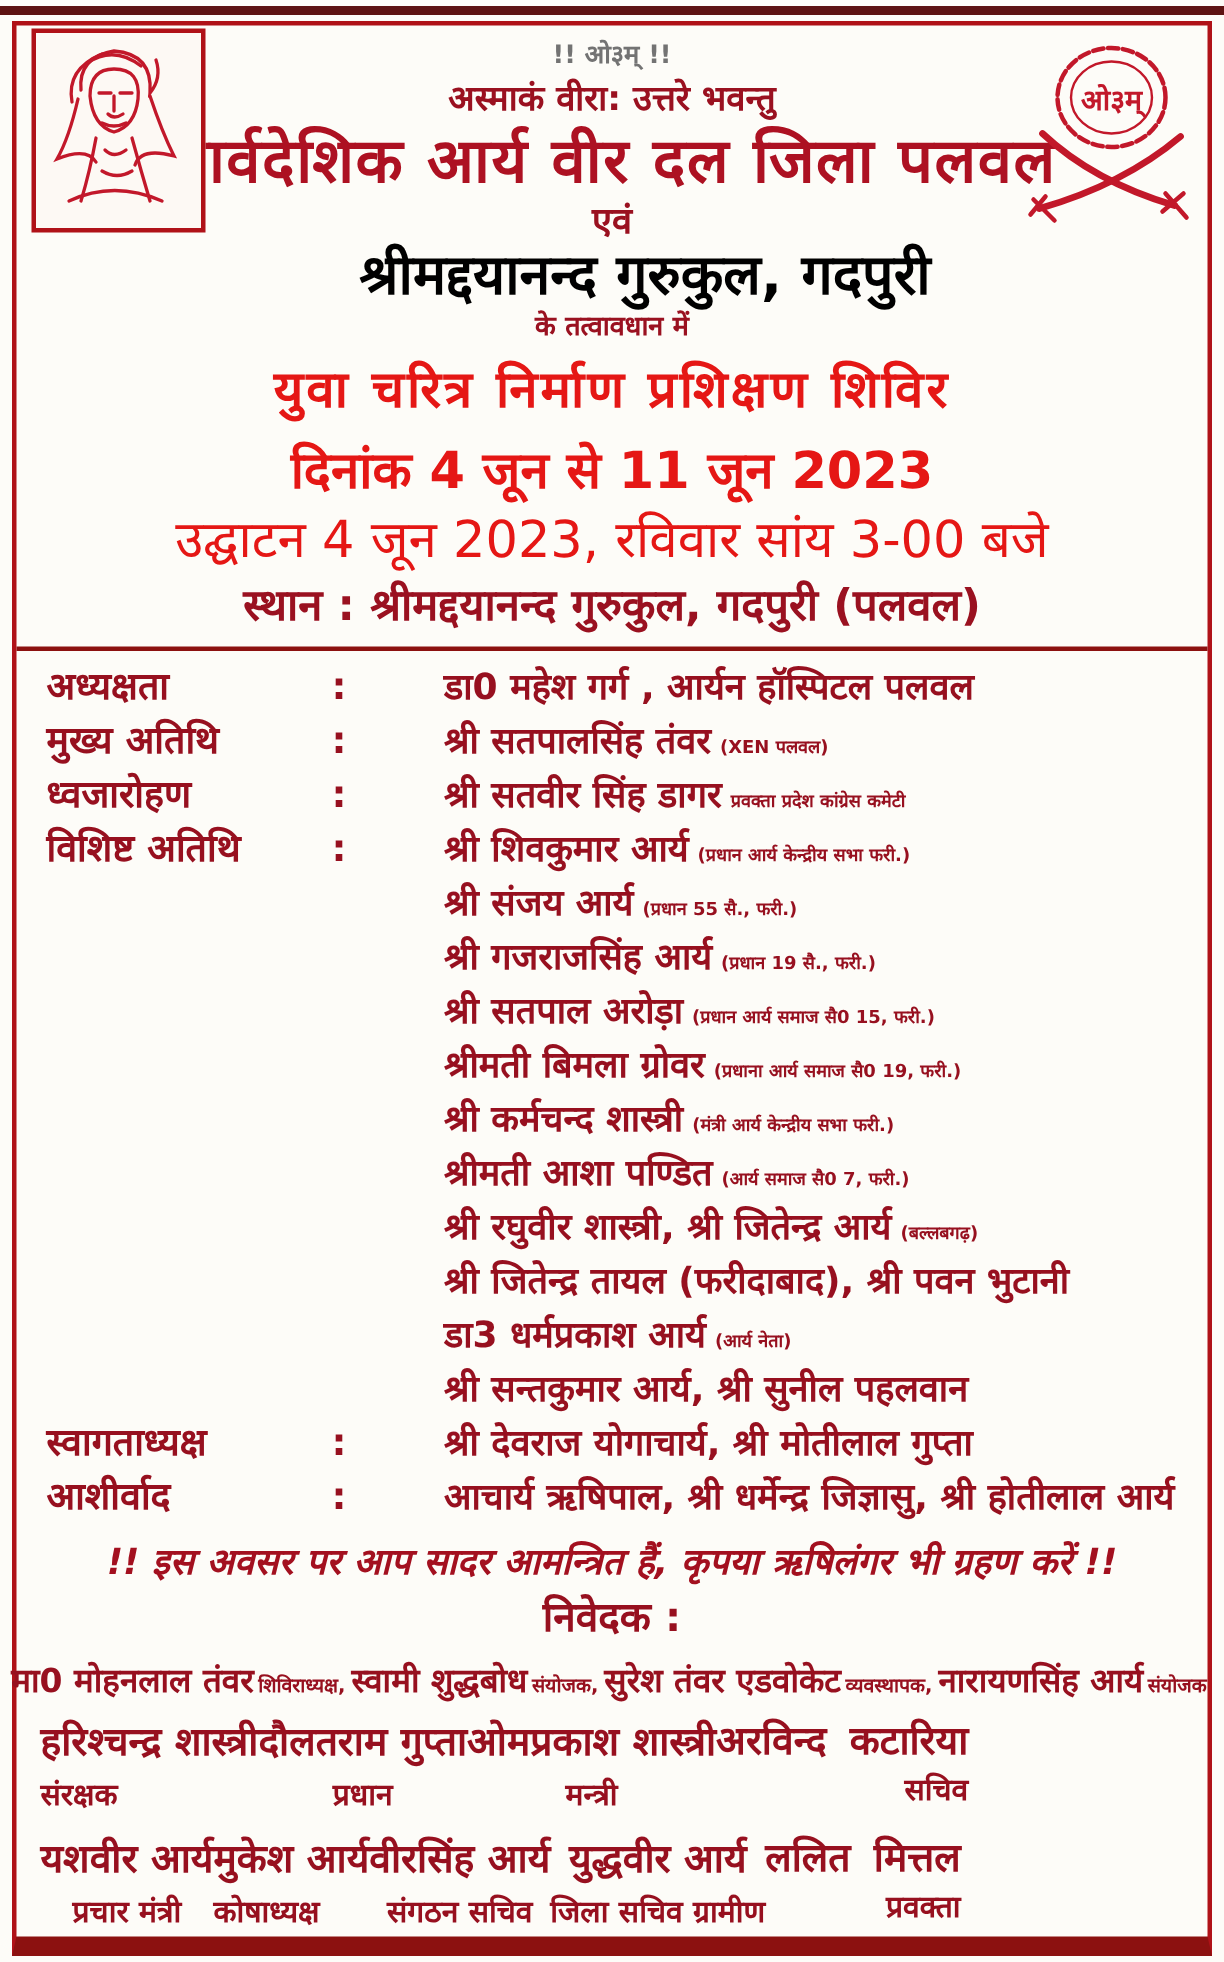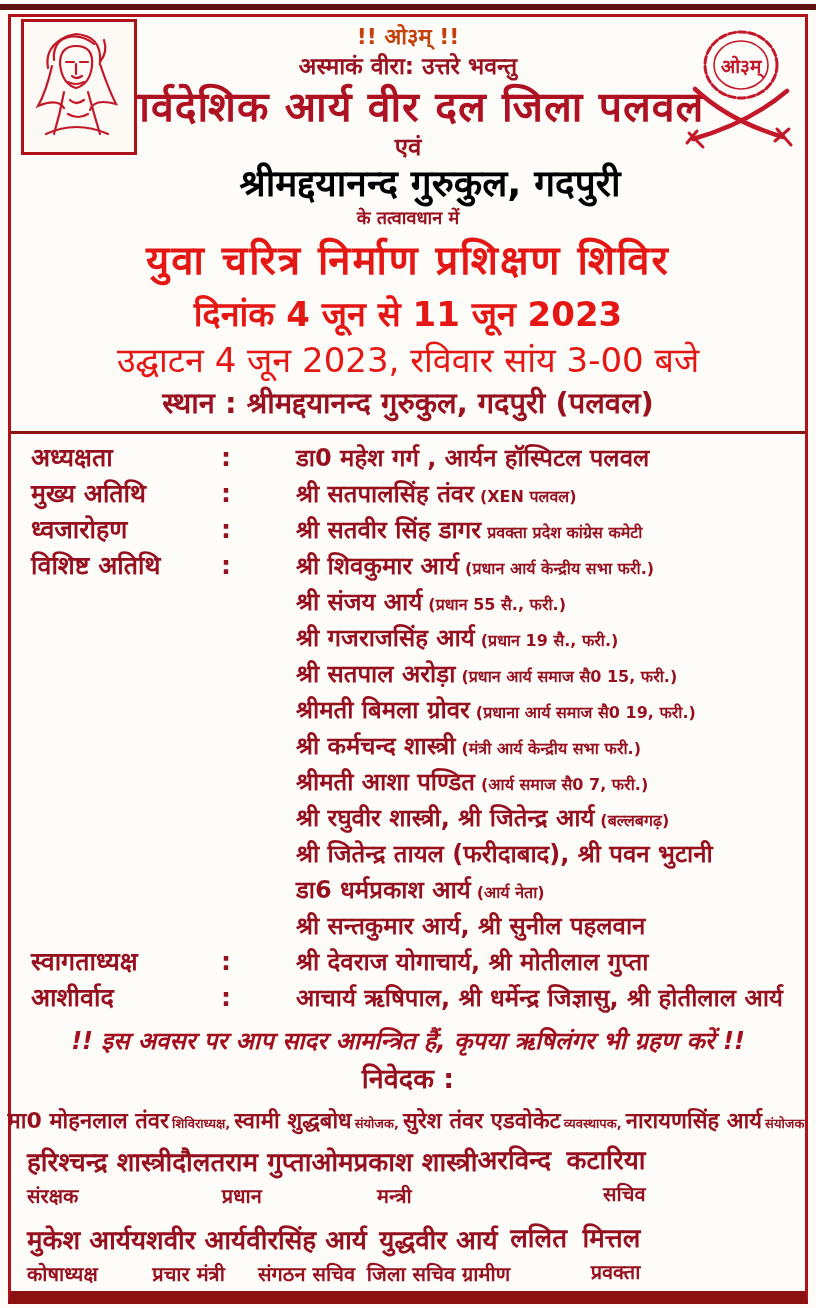--- a/index.html
+++ b/index.html
@@ -16,40 +16,40 @@
     border-bottom:13px solid #8c1110;
     box-sizing:border-box;
   }
   
   .header{position:relative;text-align:center;padding-top:6px;}
   .portrait-box{
     position:absolute;left:10px;top:2px;width:110px;height:130px;
     border:3px solid #b01218;background:#fdf9f4;
   }
   .emblem-box{position:absolute;right:6px;top:8px;width:120px;height:150px;}
-  .om-line{font-size:22px;font-weight:bold;color:#c2410c;line-height:28px;}
+  .om-line{font-size:17px;font-weight:bold;color:#737373;line-height:28px;}
   .motto{font-size:23px;font-weight:bold;color:#9a1120;line-height:30px;text-align:center;}
   .org-title{font-size:41px;font-weight:bold;color:#ad1122;line-height:52px;letter-spacing:1px;}
   .conj{font-size:24px;font-weight:bold;color:#9a1120;line-height:28px;}
   .org-subtitle{font-size:37px;font-weight:bold;color:#000000;line-height:46px;padding-left:44px;}
   .aegis{font-size:18px;font-weight:bold;color:#9a1120;line-height:22px;}
-  .event-title{font-size:40px;font-weight:bold;color:#e51715;line-height:62px;letter-spacing:2px;}
+  .event-title{font-size:34px;font-weight:bold;color:#e51715;line-height:62px;letter-spacing:2px;}
   .date-line{font-size:34px;font-weight:bold;color:#e51715;line-height:46px;}
   .inaug-line{font-size:34px;font-weight:normal;color:#e51715;line-height:46px;}
   .venue-line{font-size:29px;font-weight:bold;color:#9a1120;line-height:40px;}
   
   .program{
     border-top:3px solid #8c1110;margin-top:8px;
     padding:6px 10px 0 20px;
   }
   .prow{display:flex;align-items:baseline;height:36px;line-height:36px;white-space:nowrap;}
   .p-label{width:190px;font-size:25px;font-weight:bold;flex:none;}
   .p-colon{width:75px;font-size:25px;font-weight:bold;flex:none;}
   .p-main{font-size:24px;font-weight:bold;}
-  .p-note{font-size:16px;font-weight:bold;margin-left:6px;}
+  .p-note{font-size:12px;font-weight:bold;margin-left:6px;}
   
   .invite-line{
     text-align:center;font-size:24px;font-weight:bold;font-style:italic;
     color:#a3101f;margin-top:8px;line-height:34px;
   }
   .nivedak{text-align:center;font-size:27px;font-weight:bold;line-height:38px;margin-top:2px;}
   .organizer-line{
     display:flex;justify-content:center;align-items:baseline;
     margin-top:6px;white-space:nowrap;padding:0 6px;
   }
@@ -186,21 +186,21 @@
         </div>
       <div class="prow">
           <span class="p-label"></span>
           <span class="p-colon"></span>
           <span class="p-main">श्री जितेन्द्र तायल (फरीदाबाद), श्री पवन भुटानी</span>
           <span class="p-note"></span>
         </div>
       <div class="prow">
           <span class="p-label"></span>
           <span class="p-colon"></span>
-          <span class="p-main">डा6 धर्मप्रकाश आर्य</span>
+          <span class="p-main">डा3 धर्मप्रकाश आर्य</span>
           <span class="p-note">(आर्य नेता)</span>
         </div>
       <div class="prow">
           <span class="p-label"></span>
           <span class="p-colon"></span>
           <span class="p-main">श्री सन्तकुमार आर्य, श्री सुनील पहलवान</span>
           <span class="p-note"></span>
         </div>
       <div class="prow">
           <span class="p-label">स्वागताध्यक्ष</span>
@@ -243,29 +243,29 @@
         <span class="c-name">ओमप्रकाश शास्त्री</span>
         <span class="c-role">मन्त्री</span>
       </div>
       <div class="c-cell a-right">
         <span class="c-name">अरविन्द कटारिया</span>
         <span class="c-role a-right">सचिव</span>
       </div>
     </div>
 
     <div class="committee">
+      <div class="c-cell a-center">
+        <span class="c-name">यशवीर आर्य</span>
+        <span class="c-role">प्रचार मंत्री</span>
+      </div>
       <div class="c-cell a-left">
         <span class="c-name">मुकेश आर्य</span>
         <span class="c-role a-left">कोषाध्यक्ष</span>
       </div>
       <div class="c-cell a-center">
-        <span class="c-name">यशवीर आर्य</span>
-        <span class="c-role">प्रचार मंत्री</span>
-      </div>
-      <div class="c-cell a-center">
         <span class="c-name">वीरसिंह आर्य</span>
         <span class="c-role">संगठन सचिव</span>
       </div>
       <div class="c-cell a-center">
         <span class="c-name">युद्धवीर आर्य</span>
         <span class="c-role">जिला सचिव ग्रामीण</span>
       </div>
       <div class="c-cell a-right">
         <span class="c-name">ललित मित्तल</span>
         <span class="c-role a-right">प्रवक्ता</span>

